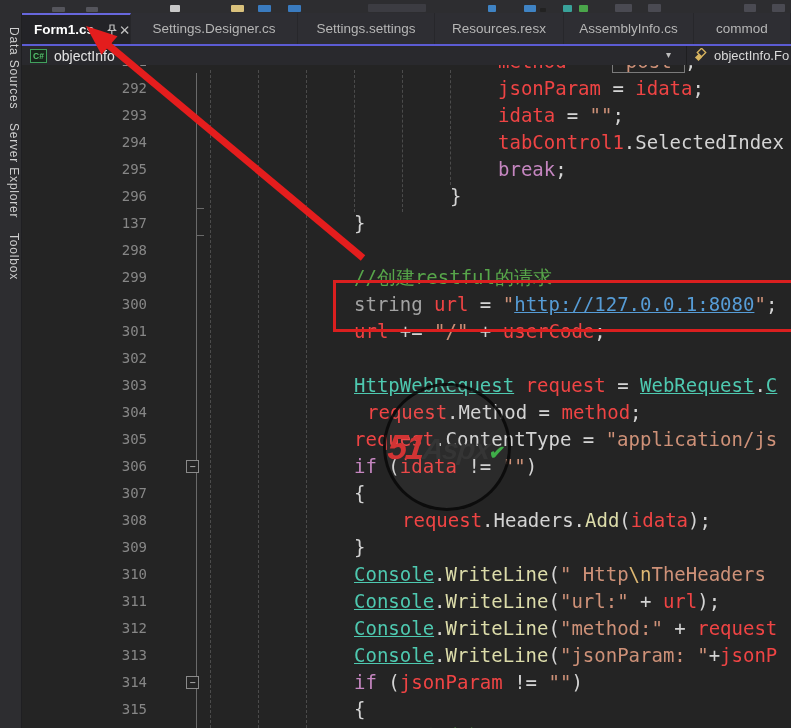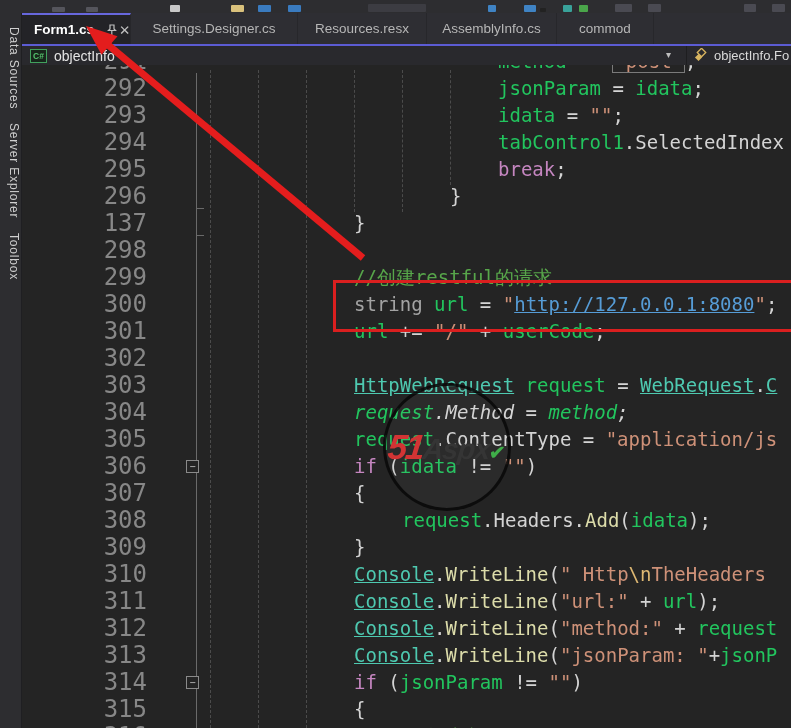--- a/index.html
+++ b/index.html
@@ -44,26 +44,26 @@
   #crumb-right-label { position:absolute; left:692px; top:2px; color:#dadada; font-size:13px;
                        white-space:nowrap; }
 
   
   #editor { left:22px; top:65px; width:769px; height:663px; background:#242424; overflow:hidden; }
   .guide { position:absolute; width:0; border-left:1px dashed #4b4b4b; }
   #structure-line { position:absolute; left:174px; top:8px; width:1px; height:655px; background:#6a6a6a; }
   .struct-tick { position:absolute; left:174px; width:8px; height:1px; background:#6a6a6a; }
   .row { position:absolute; left:0; width:780px; height:27px; }
   .lnum { position:absolute; left:0; top:0; width:125px; text-align:right; color:#878787;
-          font-family:"DejaVu Sans Mono", monospace; font-size:24px; line-height:27px; }
+          font-family:"DejaVu Sans Mono", monospace; font-size:14px; line-height:27px; }
   .ltext { position:absolute; top:0; white-space:pre; font-family:"DejaVu Sans Mono", monospace;
            font-size:19px; line-height:27px; }
   .c-kw      { color:#a3a3a3; }
   .c-ctrl    { color:#C586C0; }
-  .c-var     { color:#22c55e; }
+  .c-var     { color:#ef4444; }
   .c-type    { color:#4EC9B0;text-decoration:underline; }
   .c-method  { color:#DCDCAA; }
   .c-str     { color:#CE9178; }
   .c-esc     { color:#DEB873; }
   .c-plain   { color:#D4D4D4; }
   .c-comment { color:#57A64A; }
   .c-url     { color:#569CD6; text-decoration:underline; }
   .c-strbox  { color:#CE9178; border:1px solid #7a7a7a; padding:0 1px; }
   .fold-box { position:absolute; left:164px; width:13px; height:13px; background:#242424;
               border:1px solid #8a8a8a; color:#bdbdbd; font-size:10px; line-height:11px;
@@ -119,20 +119,23 @@
         <svg width="11" height="12" viewBox="0 0 11 12">
           <path d="M4 1 h4 v4 l1.5 1.5 h-7 L4 5 Z" fill="none" stroke="#c0c0c0" stroke-width="1.2"></path>
           <line x1="5.8" y1="6.5" x2="5.8" y2="11" stroke="#c0c0c0" stroke-width="1.2"></line>
         </svg>
       </span>
       <span class="tab-close">✕</span>
     </div>
     <div class="tab" style="width: 167px;">
       <span class="tab-label">Settings.Designer.cs</span>
     </div>
+    <div class="tab" style="width: 137px;">
+      <span class="tab-label">Settings.settings</span>
+    </div>
     <div class="tab" style="width: 129px;">
       <span class="tab-label">Resources.resx</span>
     </div>
     <div class="tab" style="width: 130px;">
       <span class="tab-label">AssemblyInfo.cs</span>
     </div>
     <div class="tab" style="width: 97px; justify-content: center;">
       <span class="tab-label">commod</span>
     </div>
   </div>
@@ -211,21 +214,21 @@
       <div class="row" style="top: 279.5px;">
         <span class="lnum">302</span>
         <span class="ltext" style="left: 332px;"></span>
       </div>
       <div class="row" style="top: 306.5px;">
         <span class="lnum">303</span>
         <span class="ltext" style="left: 332px;"><span class="c-type">HttpWebRequest</span><span class="c-plain"> </span><span class="c-var">request</span><span class="c-plain"> = </span><span class="c-type">WebRequest</span><span class="c-plain">.</span><span class="c-type">C</span></span>
       </div>
       <div class="row" style="top: 333.5px;">
         <span class="lnum">304</span>
-        <span class="ltext" style="left: 332px; font-style: italic;"><span class="c-var">request</span><span class="c-plain">.Method = </span><span class="c-var">method</span><span class="c-plain">;</span></span>
+        <span class="ltext" style="left: 345px;"><span class="c-var">request</span><span class="c-plain">.Method = </span><span class="c-var">method</span><span class="c-plain">;</span></span>
       </div>
       <div class="row" style="top: 360.5px;">
         <span class="lnum">305</span>
         <span class="ltext" style="left: 332px;"><span class="c-var">request</span><span class="c-plain">.ContentType = </span><span class="c-str">"application/js</span></span>
       </div>
       <div class="row" style="top: 387.5px;">
         <span class="lnum">306</span>
         <span class="ltext" style="left: 332px;"><span class="c-ctrl">if</span><span class="c-plain"> (</span><span class="c-var">idata</span><span class="c-plain"> != </span><span class="c-str">""</span><span class="c-plain">)</span></span>
       </div>
       <span class="fold-box" style="top: 394.5px;">−</span>

